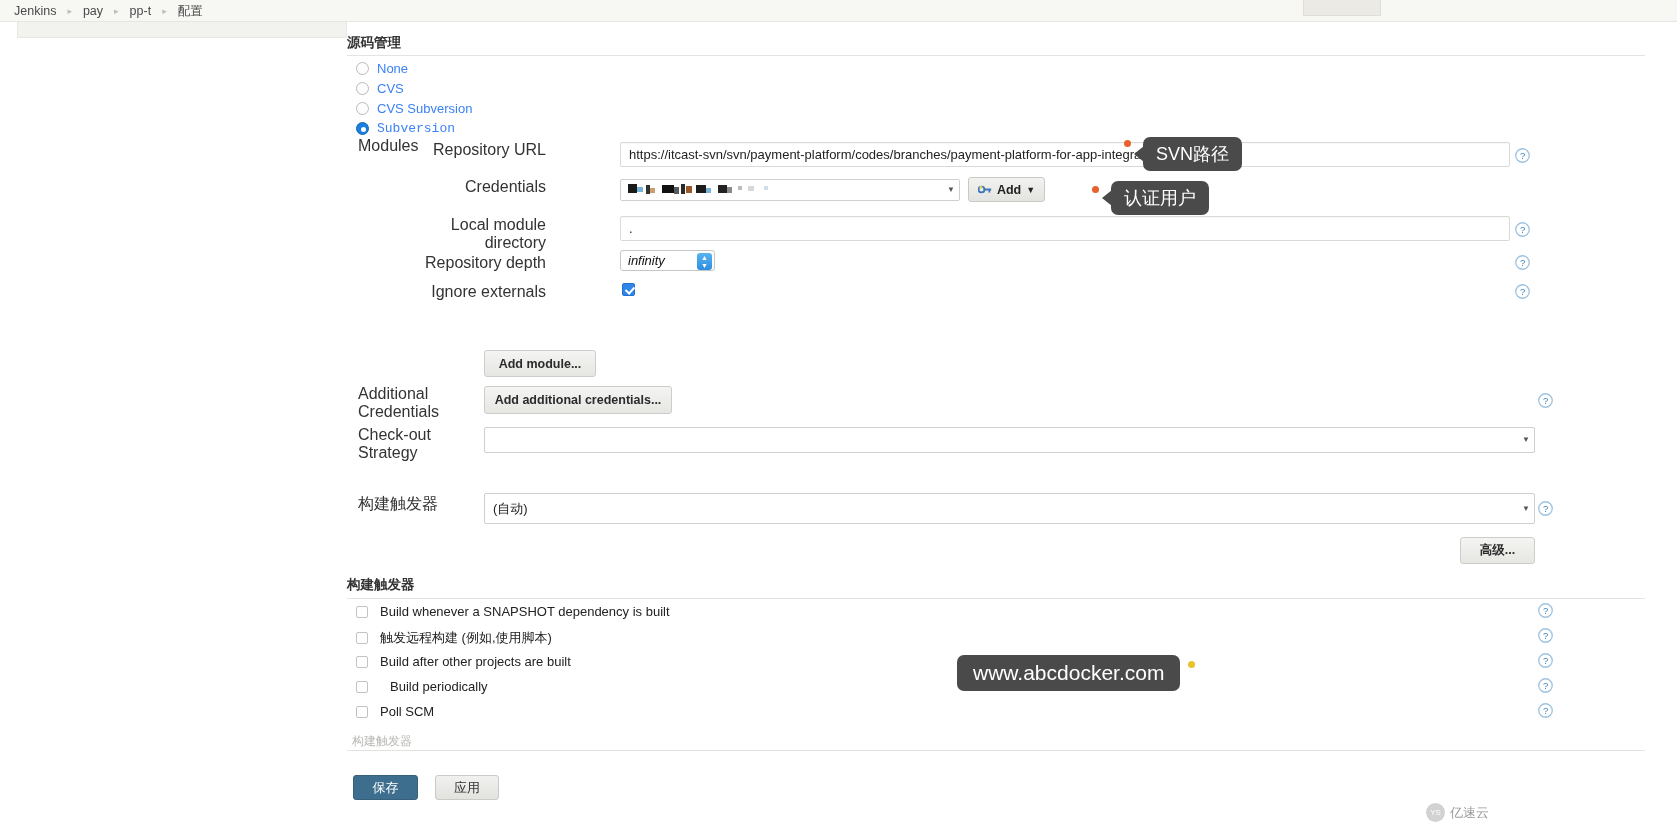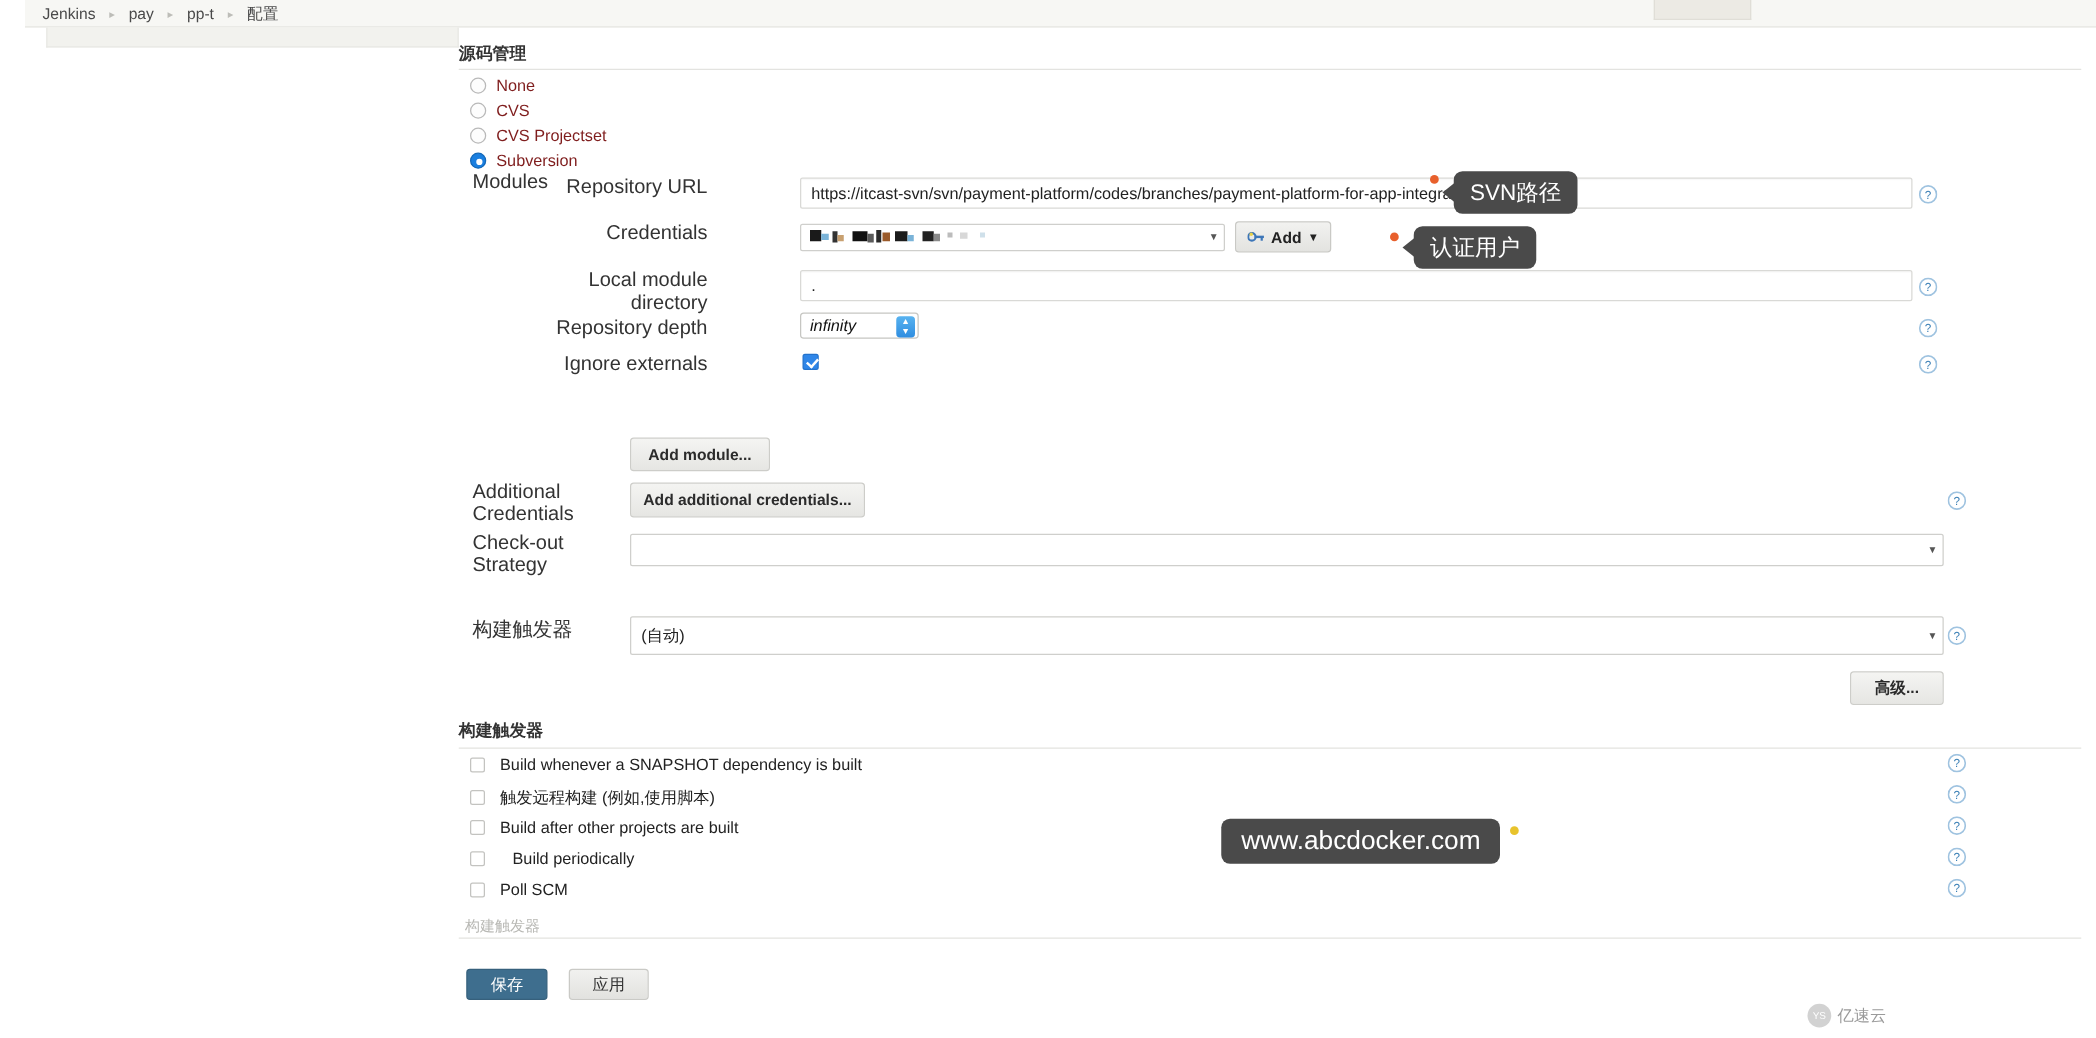--- a/index.html
+++ b/index.html
@@ -3,21 +3,21 @@
 <meta charset="utf-8">
 <style>
   * { box-sizing: border-box; }
   html, body {
     margin: 0; padding: 0;
     width: 1677px; height: 830px;
     background: #ffffff;
     font-family: "Liberation Sans", "DejaVu Sans", sans-serif;
     overflow: hidden;
   }
-  #page { position: relative; width: 1503px; height: 830px; background:#fff;margin-left:20px; }
+  #page { position: relative; width: 1503px; height: 830px; background:#fff; }
 
   
   .breadcrumb-bar {
     position: absolute; left: 0; top: 0; width: 1677px; height: 22px;
     background: #f7f7f4;
     display: flex; align-items: center;
     padding-left: 14px;
     font-size: 12.5px; color: #4a4a4a;
   }
   .crumb { color: #4a4a4a; }
@@ -43,21 +43,21 @@
   .section-title {
     position: absolute;
     font-size: 13.5px; font-weight: bold; color: #333;
   }
   .section-rule {
     position: absolute; height: 1px; background: #e3e3e0;
   }
 
   .radio-row {
     position: absolute; display: flex; align-items: center; gap: 8px;
-    font-size: 13px; color: #7f1d1d;
+    font-size: 13px; color: #3b82f6;
   }
   .radio {
     width: 13px; height: 13px; border-radius: 50%;
     border: 1px solid #b9b9b9; background: #fdfdfd; flex: none;
     position: relative;
   }
   .radio.checked { background: #1a7fe0; border-color: #1368b8; }
   .radio.checked::after {
     content:""; position:absolute; left:3.5px; top:3.5px;
     width:5px; height:5px; border-radius:50%; background:#fff;
@@ -241,23 +241,23 @@
     <div class="radio-row" style="left:356px; top:39px;">
       <span class="radio"></span>
       <span>None</span>
     </div>
     <div class="radio-row" style="left:356px; top:59px;">
       <span class="radio"></span>
       <span>CVS</span>
     </div>
     <div class="radio-row" style="left:356px; top:79px;">
       <span class="radio"></span>
-      <span>CVS Projectset</span>
-    </div>
-    <div class="radio-row" style="left:356px; top:99px;">
+      <span>CVS Subversion</span>
+    </div>
+    <div class="radio-row" style="left:356px; top:99px;font-family:Liberation Mono, monospace;">
       <span class="radio checked"></span>
       <span>Subversion</span>
     </div>
     <div class="field-label left" style="left:358px; top:115px; width:120px;">Modules</div>
 
     <div class="field-label" style="left:400px; top:119px; width:146px;">Repository URL</div>
     <div class="text-input" style="left:620px; top:120px; width:890px; height:25px;">
       <span>https://itcast-svn/svn/payment-platform/codes/branches/payment-platform-for-app-integrate</span>
     </div>
     <svg class="help-icon" style="left:1515px; top:126px;" viewBox="0 0 16 16">

